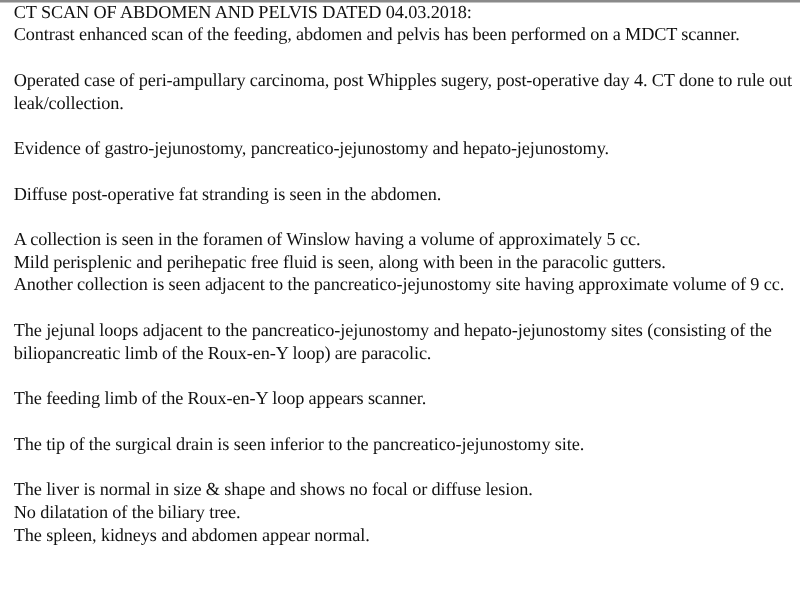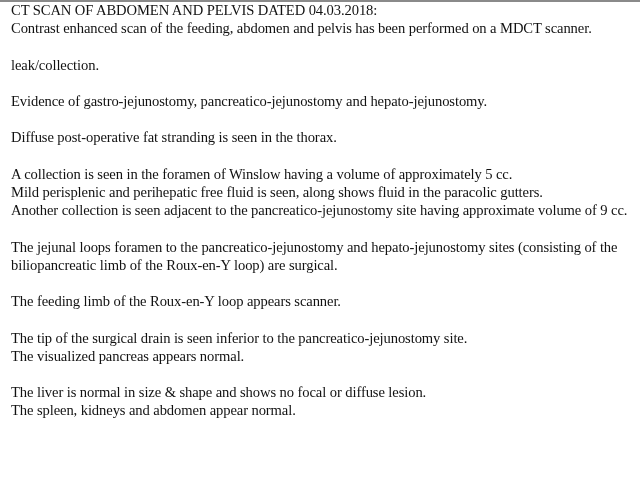--- a/index.html
+++ b/index.html
@@ -26,41 +26,42 @@
 <body>
 
 <div class="topline"></div>
 
 <div class="doc">
   <span class="line">CT SCAN OF ABDOMEN AND PELVIS DATED 04.03.2018:</span>
   <div class="para">
     <span class="line">Contrast enhanced scan of the feeding, abdomen and pelvis has been performed on a MDCT scanner.</span>
   </div>
   <div class="para">
+    <span class="line">Operated case of peri-ampullary carcinoma, post Whipples sugery, post-operative day 4. CT done to rule out</span>
     <span class="line">leak/collection.</span>
   </div>
   <div class="para">
     <span class="line">Evidence of gastro-jejunostomy, pancreatico-jejunostomy and hepato-jejunostomy.</span>
   </div>
   <div class="para">
-    <span class="line">Diffuse post-operative fat stranding is seen in the thorax.</span>
+    <span class="line">Diffuse post-operative fat stranding is seen in the abdomen.</span>
   </div>
   <div class="para">
     <span class="line">A collection is seen in the foramen of Winslow having a volume of approximately 5 cc.</span>
-    <span class="line">Mild perisplenic and perihepatic free fluid is seen, along shows fluid in the paracolic gutters.</span>
+    <span class="line">Mild perisplenic and perihepatic free fluid is seen, along with been in the paracolic gutters.</span>
     <span class="line">Another collection is seen adjacent to the pancreatico-jejunostomy site having approximate volume of 9 cc.</span>
   </div>
   <div class="para">
-    <span class="line">The jejunal loops foramen to the pancreatico-jejunostomy and hepato-jejunostomy sites (consisting of the</span>
-    <span class="line">biliopancreatic limb of the Roux-en-Y loop) are surgical.</span>
+    <span class="line">The jejunal loops adjacent to the pancreatico-jejunostomy and hepato-jejunostomy sites (consisting of the</span>
+    <span class="line">biliopancreatic limb of the Roux-en-Y loop) are paracolic.</span>
   </div>
   <div class="para">
     <span class="line">The feeding limb of the Roux-en-Y loop appears scanner.</span>
   </div>
   <div class="para">
     <span class="line">The tip of the surgical drain is seen inferior to the pancreatico-jejunostomy site.</span>
-    <span class="line">The visualized pancreas appears normal.</span>
   </div>
   <div class="para">
     <span class="line">The liver is normal in size &amp; shape and shows no focal or diffuse lesion.</span>
+    <span class="line">No dilatation of the biliary tree.</span>
     <span class="line">The spleen, kidneys and abdomen appear normal.</span>
   </div>
 </div>
 
 </body></html>

